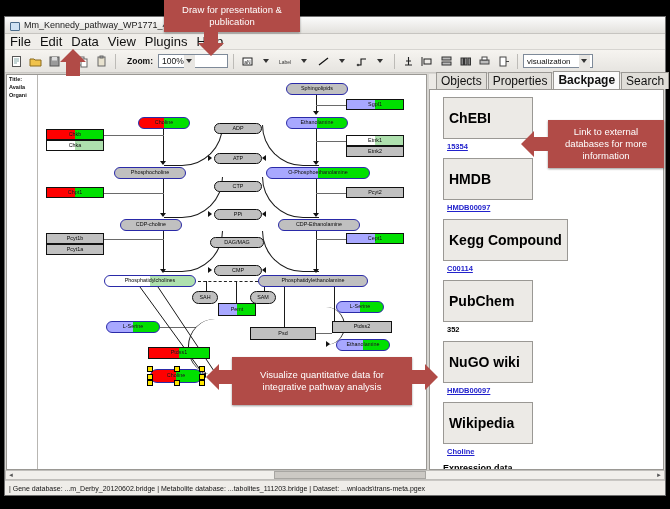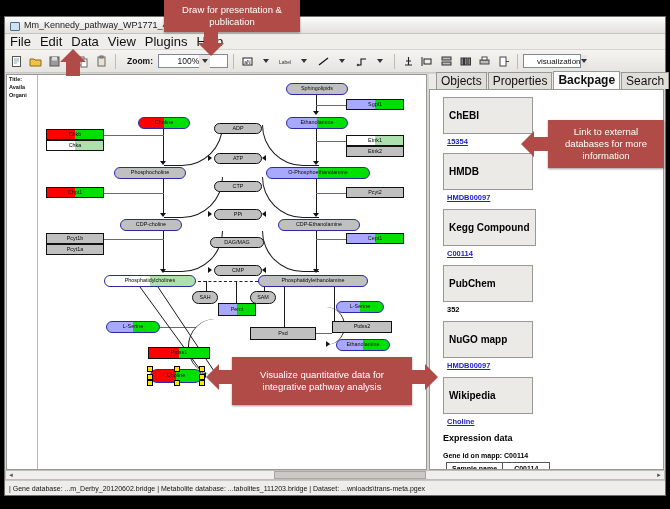--- a/index.html
+++ b/index.html
@@ -19,26 +19,26 @@
   .menubar{height:15px;background:#f0eeea;border-bottom:1px solid #d6d4d0;display:flex;align-items:center;
            padding-left:5px;gap:9px;}
   .menubar span{font-size:13px;color:#101010;cursor:default;}
 
   .toolbar{height:22px;background:linear-gradient(#f6f4f0,#e6e4e0);border-bottom:1px solid #c9c7c3;
            display:flex;align-items:center;padding:0 3px;gap:2px;}
   .tb-btn{width:17px;height:17px;display:flex;align-items:center;justify-content:center;}
   .tb-sep{width:1px;height:15px;background:#bdbbb7;margin:0 3px;}
   .zoomlabel{font-size:8.5px;color:#111;margin:0 3px 0 6px;font-weight:bold;}
   .zoombox{width:70px;height:14px;background:#fff;border:1px solid #7e8a99;display:flex;align-items:center;
-           justify-content:center;padding:0 1px 0 3px;box-sizing:border-box;}
+           justify-content:flex-start;padding:0 1px 0 3px;box-sizing:border-box;}
   .zoombox span{font-size:8.5px;color:#111;}
   .caret{width:0;height:0;border-left:3px solid transparent;border-right:3px solid transparent;border-top:4px solid #333;}
   .dropbtn{width:11px;height:13px;display:flex;align-items:center;justify-content:center;background:#e8e6e2;}
-  .visbox{width:58px;height:14px;background:#fff;border:1px solid #7e8a99;display:flex;align-items:center;
-           justify-content:space-between;padding:0 2px 0 13px;box-sizing:border-box;}
+  .visbox{width:70px;height:14px;background:#fff;border:1px solid #7e8a99;display:flex;align-items:center;
+           justify-content:space-between;padding:0 2px 0 3px;box-sizing:border-box;}
   .visbox span{font-size:8px;color:#111;}
 
   .body-area{flex:1;display:flex;background:#d8d6d2;min-height:0;}
 
   
   .canvas-wrap{position:relative;flex:0 0 421px;background:#ffffff;border:1px solid #9a9894;
                margin:1px 0 0 1px;box-sizing:border-box;overflow:hidden;}
   .infocol{position:absolute;left:0;top:0;width:30px;height:100%;border-right:1px solid #b8b6b2;}
   .infocol div{font-size:5.5px;color:#111;font-weight:bold;padding-left:2px;line-height:8px;}
 
@@ -64,21 +64,21 @@
   .handle{position:absolute;width:4px;height:4px;background:#ffe600;border:1px solid #000;z-index:9;}
 
   
   .rightpanel{flex:1;display:flex;flex-direction:column;background:#eceae6;min-width:0;margin:1px 1px 0 2px;}
   .tabstrip{height:15px;display:flex;align-items:flex-end;padding-left:7px;gap:1px;border-bottom:1px solid #9a9894;}
   .tab{font-size:12px;padding:1px 4px 1px 4px;background:#e0ded9;border:1px solid #9a9894;border-bottom:none;color:#111;text-align:center;}
   .tab.sel{background:#fafafa;font-weight:bold;padding-bottom:2px;}
   .bp{flex:1;background:#fff;border:1px solid #9a9894;border-top:none;margin:0;overflow:hidden;position:relative;}
   .bp-inner{padding:7px 0 0 13px;}
   .bp-head{display:inline-block;min-width:78px;border:1px solid #9a9894;background:#eceae6;
-           font-size:10px;font-weight:bold;color:#000;padding:12px 5px;margin-bottom:3px;}
+           font-size:14px;font-weight:bold;color:#000;padding:12px 5px;margin-bottom:3px;}
   .bp-link{font-size:7.5px;color:#2222cc;text-decoration:underline;font-weight:bold;margin:0 0 7px 4px;}
   .bp-text{font-size:7.5px;color:#000;font-weight:bold;margin:0 0 7px 4px;}
   .bp-expr{font-size:9px;font-weight:bold;color:#000;margin:2px 0 9px 0;}
   .bp-gid{font-size:7px;font-weight:bold;color:#000;margin-bottom:3px;}
   table.exprt{border-collapse:collapse;margin-left:3px;}
   table.exprt td{border:1px solid #555;font-size:7px;text-align:center;padding:1.5px 5px;color:#000;font-weight:bold;}
 
   
   .statusbar{height:14px;background:#efedE9;border-top:1px solid #c9c7c3;display:flex;align-items:center;padding-left:4px;}
   .statusbar span{font-size:7px;color:#111;white-space:nowrap;}
@@ -443,21 +443,21 @@
 
             <div class="bp-head">HMDB</div>
             <div class="bp-link">HMDB00097</div>
 
             <div class="bp-head">Kegg Compound</div>
             <div class="bp-link">C00114</div>
 
             <div class="bp-head">PubChem</div>
             <div class="bp-text">352</div>
 
-            <div class="bp-head">NuGO mapp</div>
+            <div class="bp-head">NuGO wiki</div>
             <div class="bp-link">HMDB00097</div>
 
             <div class="bp-head">Wikipedia</div>
             <div class="bp-link">Choline</div>
 
             <div class="bp-expr">Expression data</div>
             <div class="bp-gid">Gene id on mapp: C00114</div>
 
             <table class="exprt">
               <tbody>

